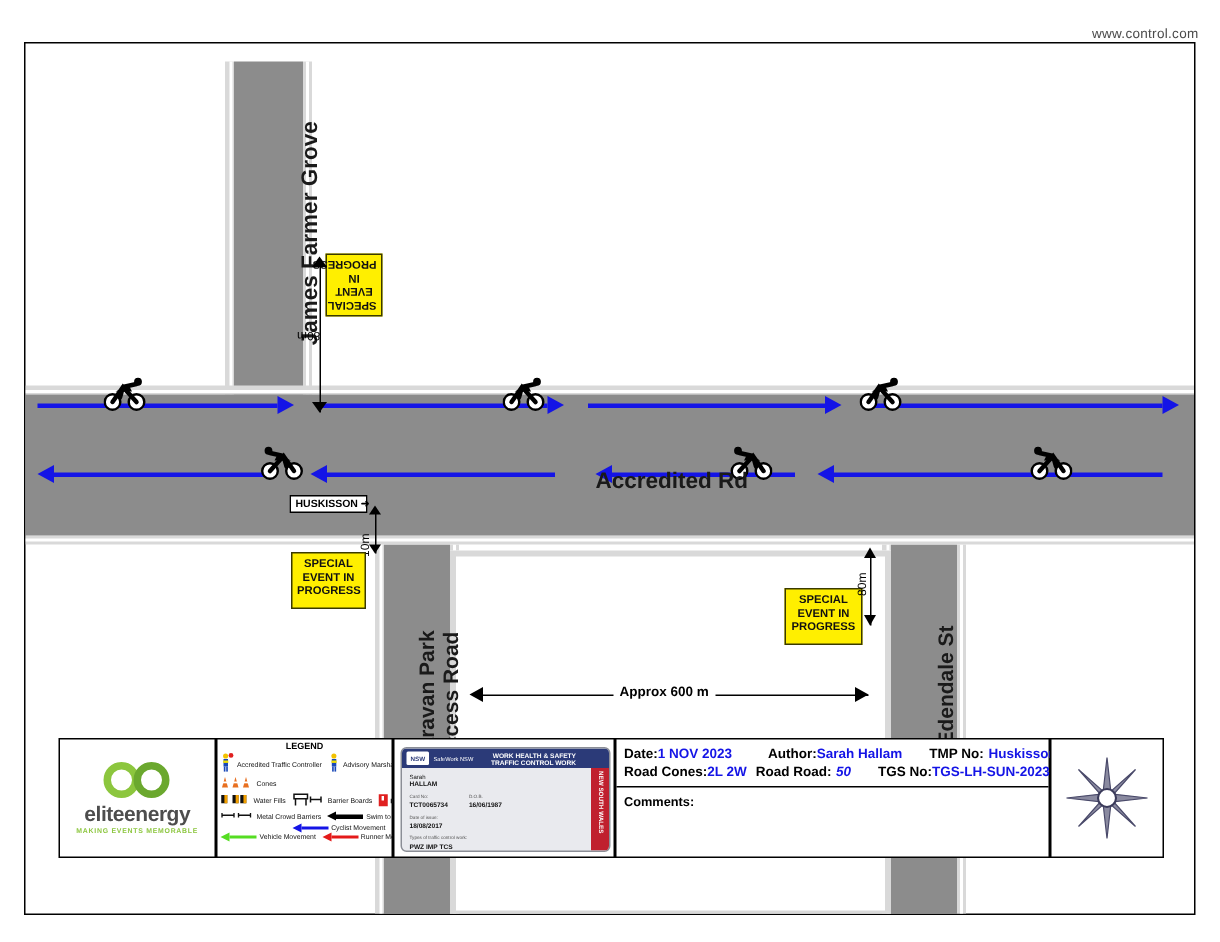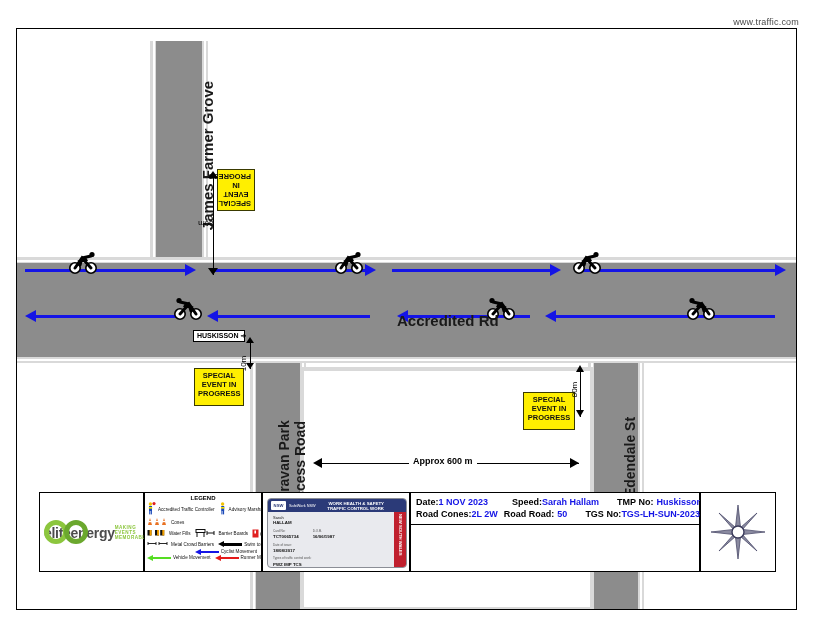--- a/index.html
+++ b/index.html
@@ -85,21 +85,21 @@
 
   
   .tbar{position:absolute;background:#fff;border:1px solid #000;box-sizing:border-box;}
   #tb-logo{left:22px;top:463px;width:105px;height:80px;padding:4px;}
   #tb-legend{left:127px;top:463px;width:118px;height:80px;}
   #tb-card{left:245px;top:463px;width:148px;height:80px;}
   #tb-info{left:393px;top:463px;width:290px;height:80px;}
   #tb-compass{left:683px;top:463px;width:76px;height:80px;}
 
   
-  .logo-wrap{display:flex;flex-direction:row;align-items:center;justify-content:flex-start;height:100%;}
+  .logo-wrap{display:flex;flex-direction:column;align-items:center;justify-content:center;height:100%;}
   .logo-mark{width:46px;height:24px;position:relative;}
   .logo-ring{position:absolute;top:0;width:24px;height:24px;border:5px solid #8cc63e;border-radius:50%;box-sizing:border-box;}
   .logo-ring.l{left:0;}
   .logo-ring.r{left:20px;border-color:#6ba82e;}
   .logo-name{font-size:14px;font-weight:bold;color:#4d4d4d;margin-top:2px;letter-spacing:-.3px;}
   .logo-tag{font-size:4.6px;color:#8cc63e;font-weight:bold;letter-spacing:.5px;margin-top:1px;}
 
   
   .lg-title{text-align:center;font-size:6px;font-weight:bold;margin:2px 0 1px;}
   .lg-row{display:flex;align-items:center;font-size:4.6px;color:#111;margin:0 0 1px 2px;}
@@ -134,21 +134,21 @@
   .info-rows .v{color:#1414e6;}
   .info-line{display:flex;align-items:baseline;white-space:nowrap;}
   .info-comments{font-size:8.5px;font-weight:bold;padding:4px 0 0 5px;}
 
   
   .compass-box{width:100%;height:100%;display:flex;align-items:center;justify-content:center;}
 </style>
 </head>
 <body>
 
-<div class="watermark">www.traffic.com</div>
+<div class="watermark">www.control.com</div>
 
 <div class="frame">
 
   <div class="kerb" id="jfg-kerb-l"></div>
   <div class="kerb" id="jfg-kerb-r"></div>
   <div class="kerbline" id="jfg-line-l"></div>
   <div class="kerbline" id="jfg-line-r"></div>
   <div class="road" id="jfg"></div>
 
   <div class="kerb" id="cpar-kerb-l"></div>
@@ -483,35 +483,36 @@
         </div>
       </div>
     </div>
   </div>
 
   <div class="tbar" id="tb-info">
     <div class="info-rows">
       <div class="info-line">
         <span>Date:</span>
         <span class="v">1 NOV 2023</span>
-        <span style="margin-left:24px;">Speed:</span>
+        <span style="margin-left:24px;">Author:</span>
         <span class="v">Sarah Hallam</span>
         <span style="margin-left:18px;">TMP No:</span>
         <span class="v" style="margin-left:3px;">Huskisson Tri</span>
       </div>
       <div class="info-line">
         <span>Road Cones:</span>
         <span class="v">2L 2W</span>
         <span style="margin-left:6px;">Road Road:</span>
-        <span class="v" style="margin-left:3px;">50</span>
+        <span class="v" style="margin-left:3px;font-style:italic;">50</span>
         <span style="margin-left:18px;">TGS No:</span>
         <span class="v">TGS-LH-SUN-2023 Plan 13</span>
       </div>
     </div>
     <div style="border-top:1px solid #000;margin-top:1px;"></div>
+    <div class="info-comments">Comments:</div>
     <div style="height:26px;"></div>
   </div>
 
   <div class="tbar" id="tb-compass">
     <div class="compass-box">
       <svg width="58" height="58" viewBox="0 0 58 58">
         <g stroke="#4a4a6a" stroke-width="0.8" fill="#8a8aa0">
           <polygon points="29,2 31.6,25 29,29 26.4,25"></polygon>
           <polygon points="29,56 31.6,33 29,29 26.4,33"></polygon>
           <polygon points="2,29 25,31.6 29,29 25,26.4"></polygon>

